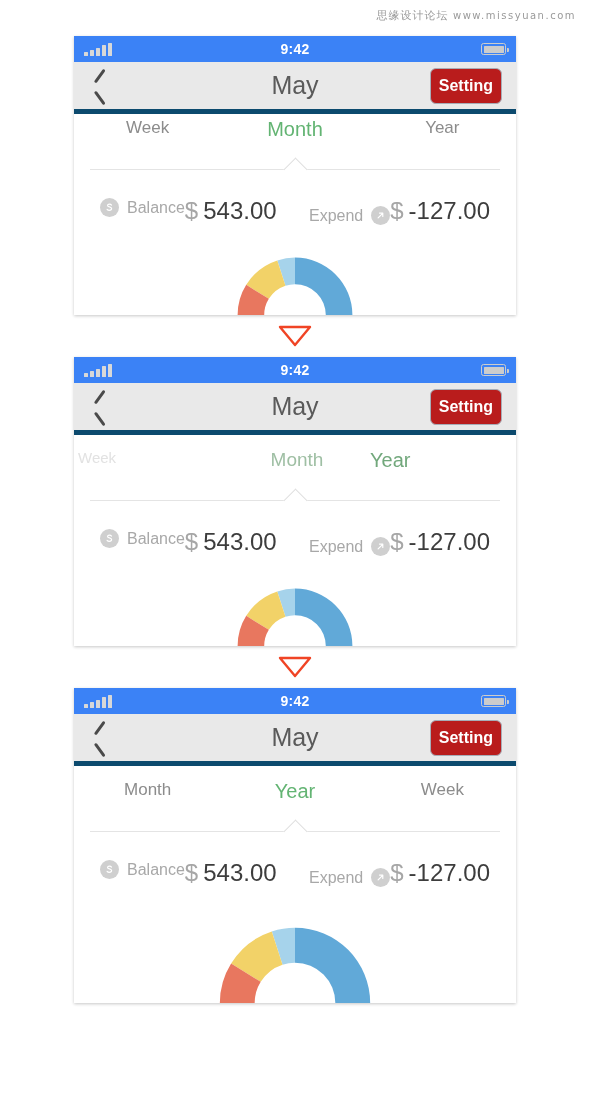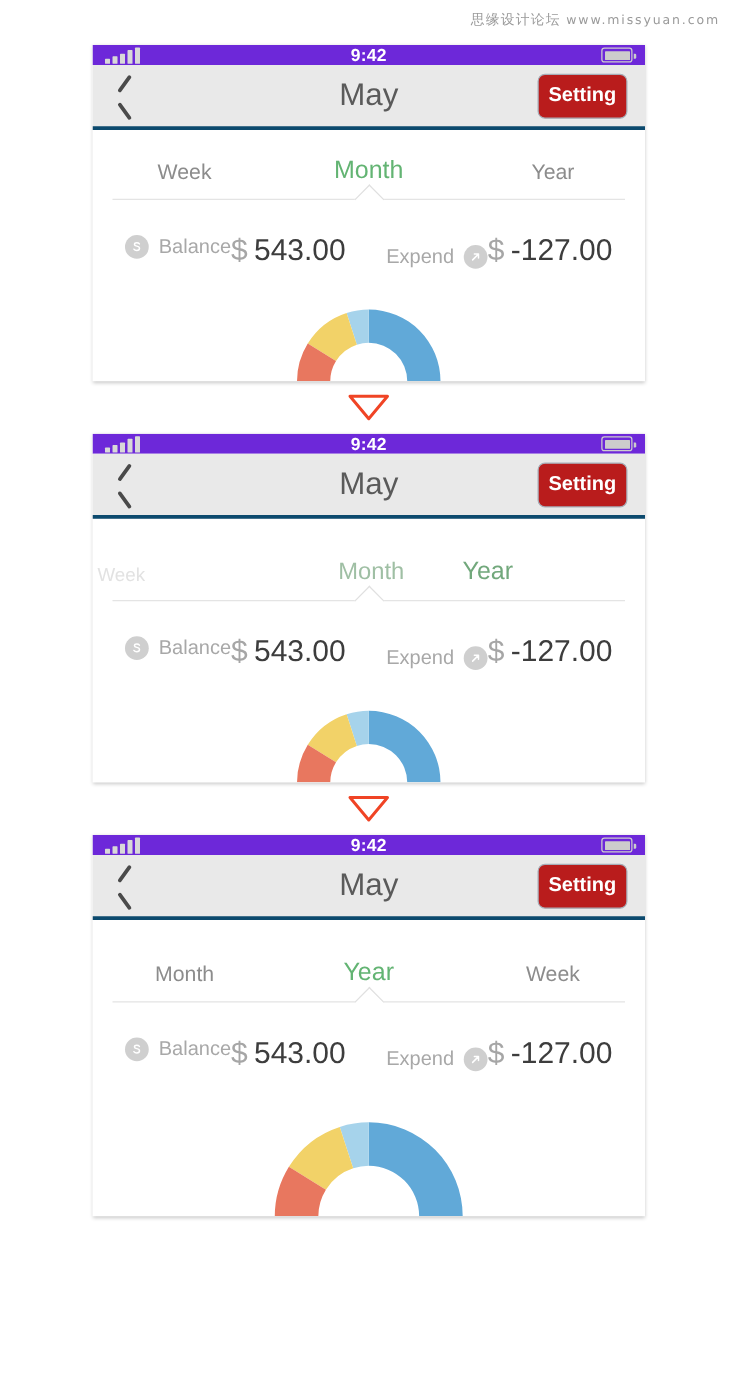--- a/index.html
+++ b/index.html
@@ -38,22 +38,22 @@
   
   .phone {
     width: 442px;
     background: #ffffff;
     box-shadow: 0 1px 3px rgba(0,0,0,0.22);
     overflow: hidden;
   }
 
   
   .statusbar {
-    height: 16px;
-    background: #6d28d9;
+    height: 26px;
+    background: #3b82f6;
     display: flex;
     align-items: center;
     padding: 0 10px;
     position: relative;
   }
   .signal {
     display: flex;
     align-items: flex-end;
     gap: 2px;
     height: 13px;
@@ -103,21 +103,21 @@
     height: 100%;
     width: 100%;
     background: #cccccc;
     border-radius: 0.5px;
   }
 
   
   .navbar {
     height: 52px;
     background: #e9e9e9;
-    border-bottom: 3px solid #0c4a6e;
+    border-bottom: 5px solid #0c4a6e;
     display: flex;
     align-items: center;
     padding: 0 14px;
     position: relative;
   }
   .back-chevron {
     width: 26px;
     height: 30px;
     position: relative;
     cursor: pointer;
@@ -160,21 +160,21 @@
   }
 
   
   .tabs-wrap {
     position: relative;
     padding-top: 4px;
   }
   .tabs {
     display: flex;
     height: 40px;
-    align-items: flex-end;
+    align-items: flex-start;
     position: relative;
   }
   .tab {
     flex: 1;
     text-align: center;
     font-size: 17px;
     color: #8c8c8c;
     cursor: pointer;
     white-space: nowrap;
   }

